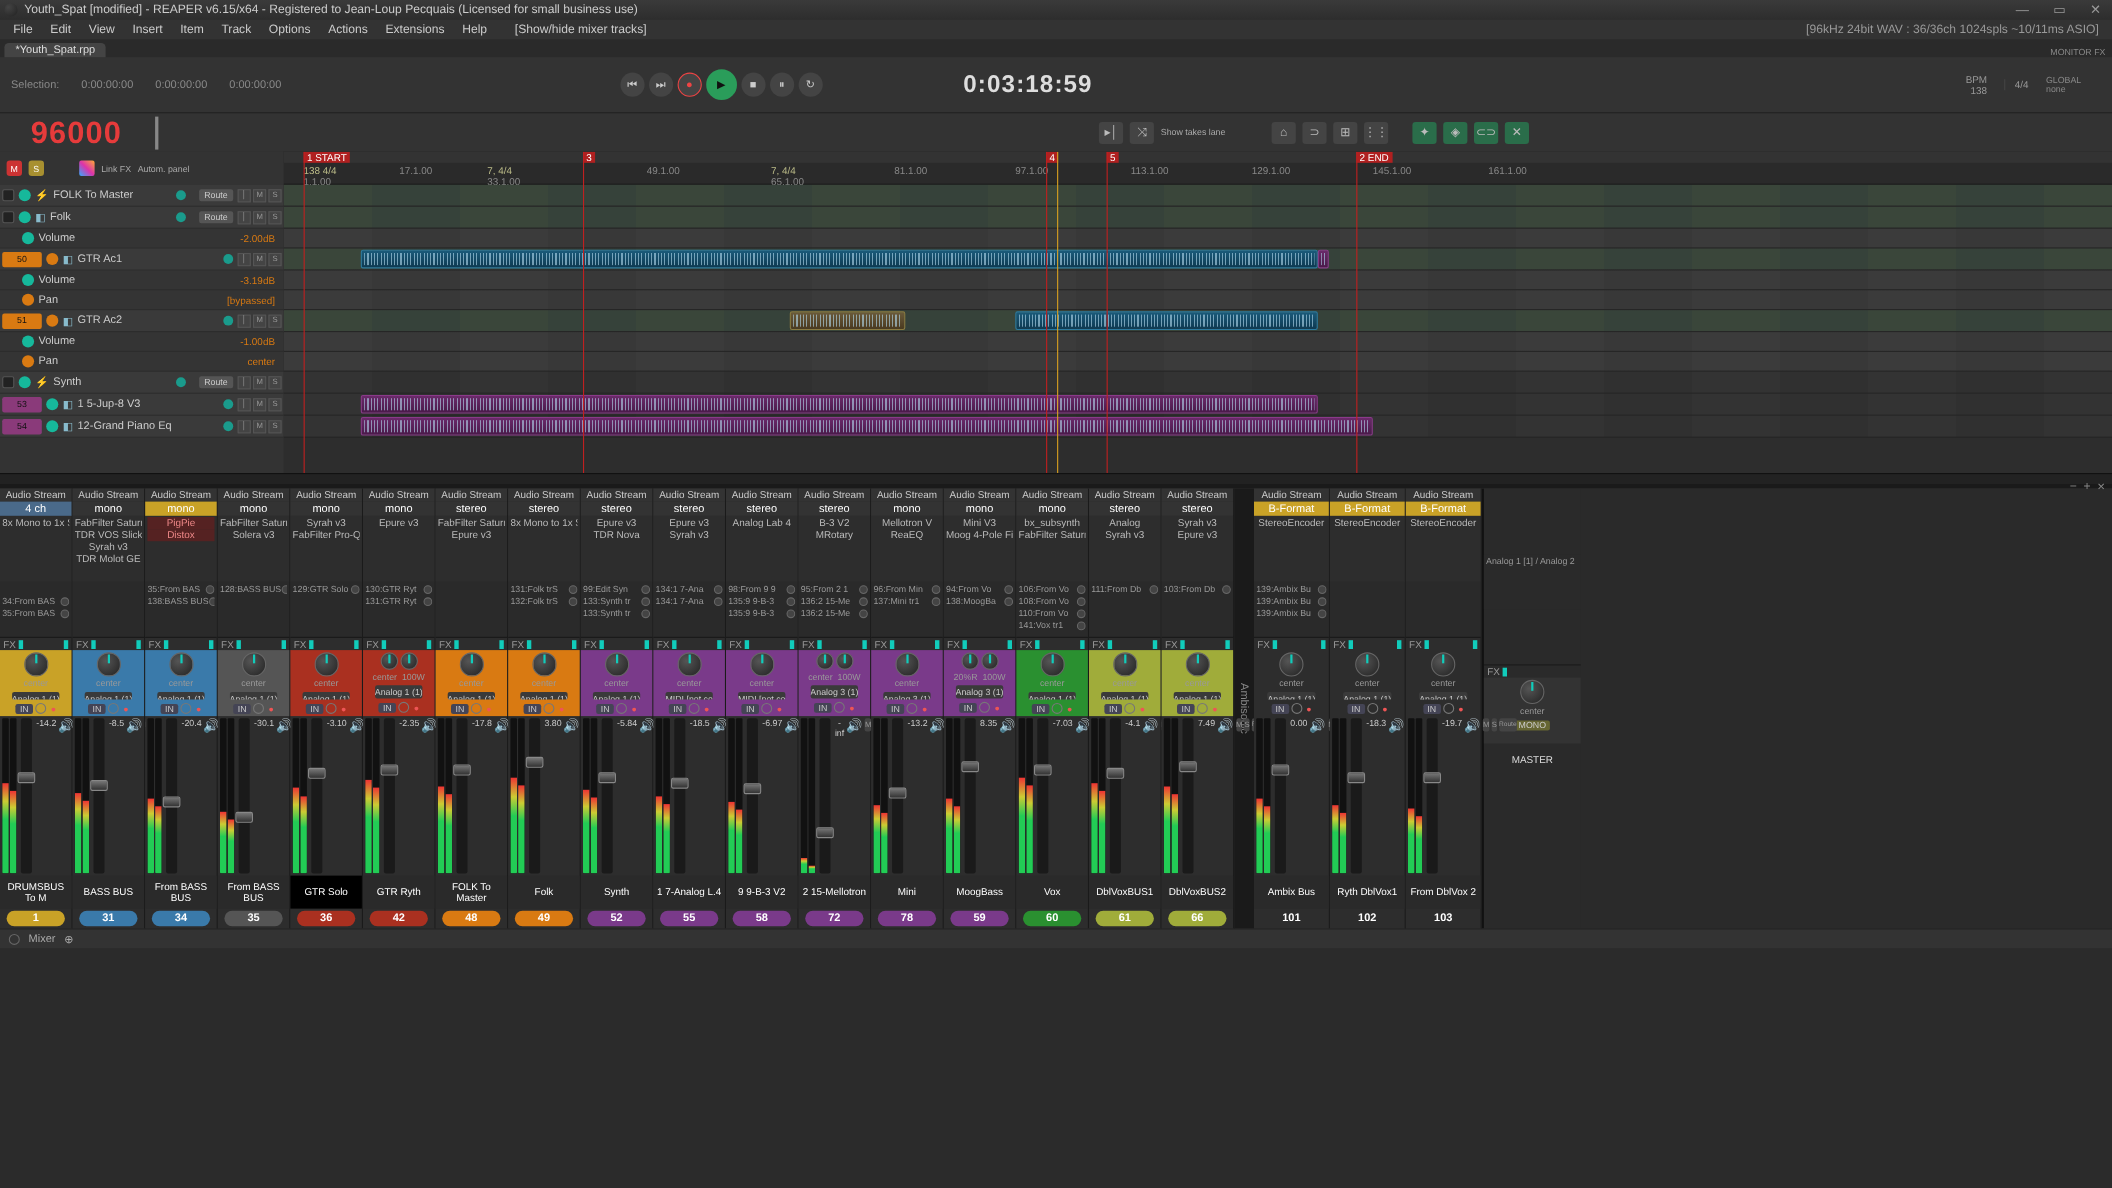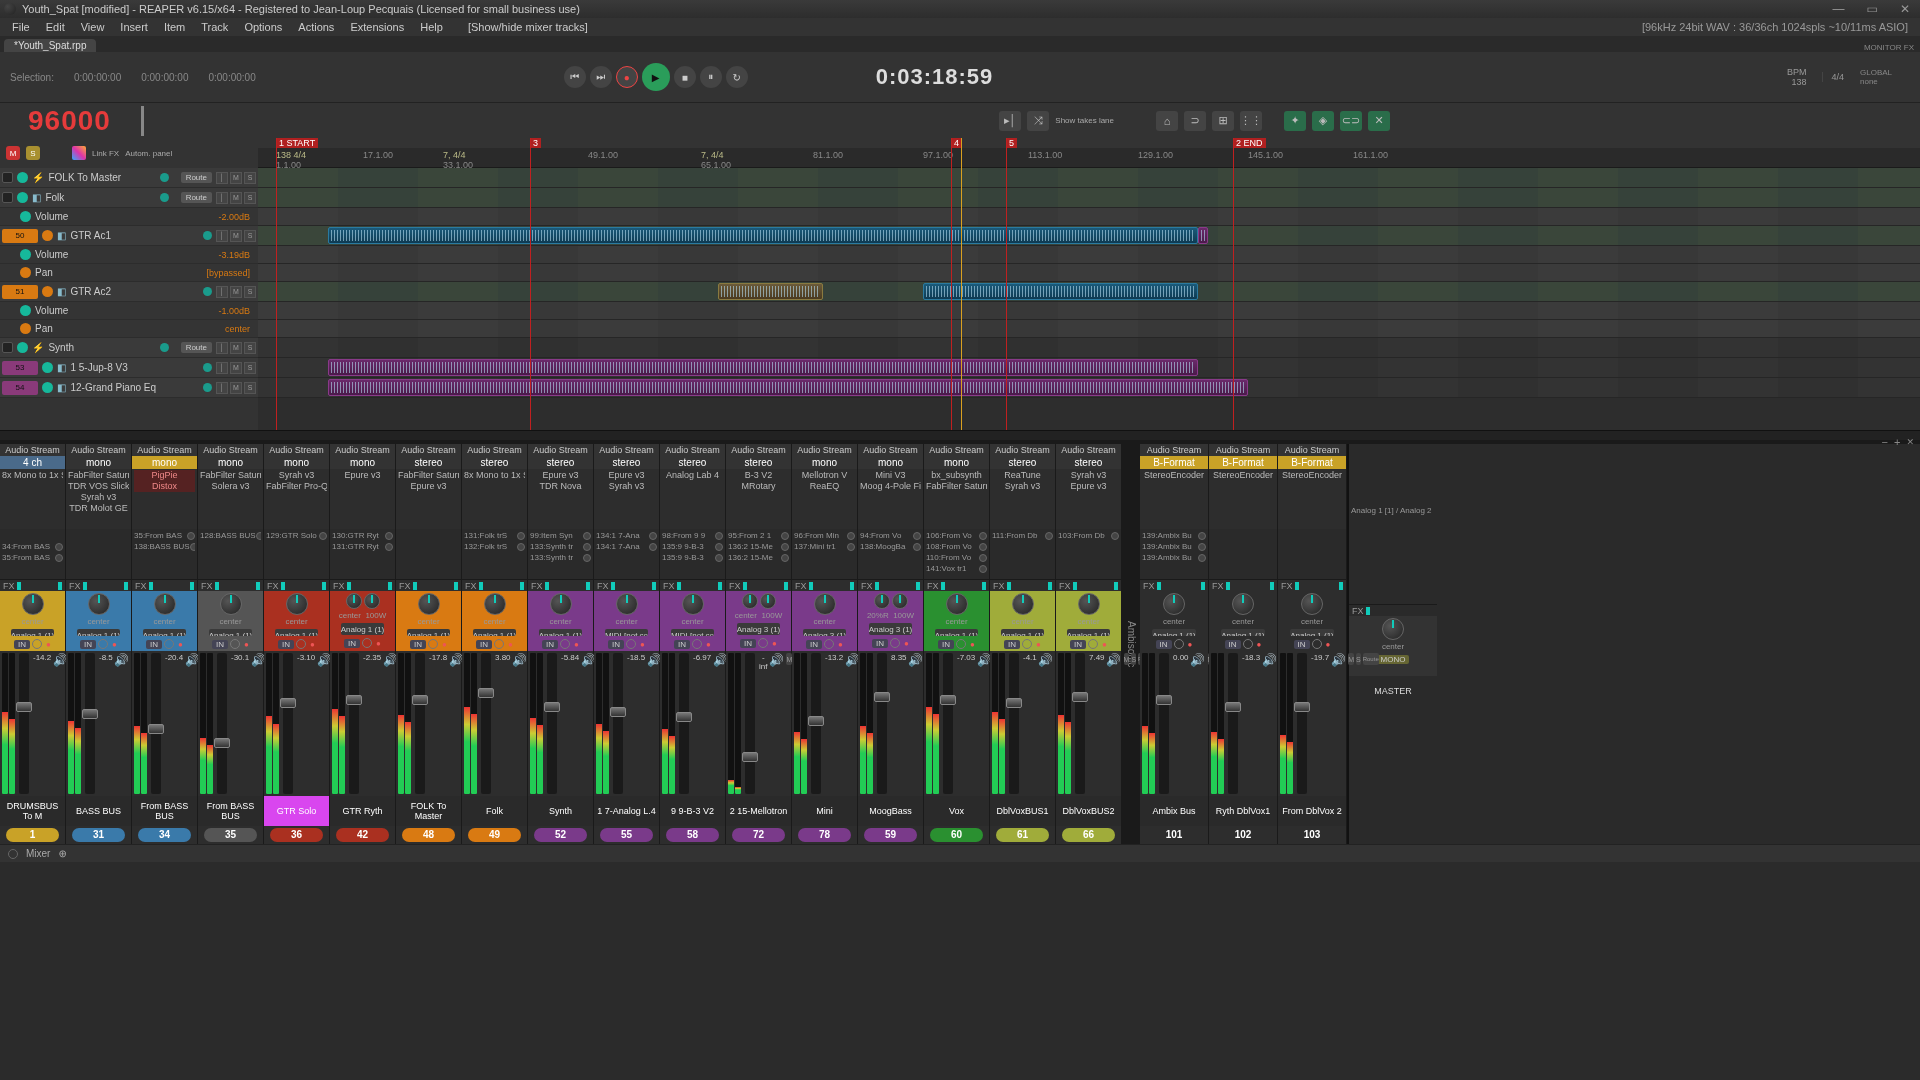--- a/index.html
+++ b/index.html
@@ -708,21 +708,21 @@
         </div>
    <div class="chcontrols">
     <div class="dbval">-3.10</div>
     <div style="color:#777;font-size:12px;text-align:center">🔊</div>
     <div class="cbtn">M</div>
     <div class="cbtn">S</div>
     <div class="cbtn" style="font-size:6px">Route</div>
     <div style="flex:1"></div>
    </div>
   </div>
-  <div class="chname" style="background:#d946ef">GTR Solo</div>
+  <div class="chname" style="background:#000000">GTR Solo</div>
   <div class="chnum" style="background:#aa3020">36</div>
     </div>
     <div class="chstrip">
   <div class="streambadge">Audio Stream</div>
   <div class="chbadge" style="background:#333">mono</div>
   <div class="fxarea">
         <div class="fxline">Epure v3</div>
       </div>
   <div class="sendarea">
         <div class="sendline">
@@ -894,21 +894,21 @@
     </div>
     <div class="chstrip">
   <div class="streambadge">Audio Stream</div>
   <div class="chbadge" style="background:#333">stereo</div>
   <div class="fxarea">
         <div class="fxline">Epure v3</div>
         <div class="fxline">TDR Nova</div>
       </div>
   <div class="sendarea">
         <div class="sendline">
-          <span>99:Item Syn</span>
+          <span>99:Edit Syn</span>
           <div class="sknob"></div>
         </div>
         <div class="sendline">
           <span>133:Synth tr</span>
           <div class="sknob"></div>
         </div>
         <div class="sendline">
           <span>133:Synth tr</span>
           <div class="sknob"></div>
         </div>
@@ -1330,21 +1330,21 @@
     <div style="flex:1"></div>
    </div>
   </div>
   <div class="chname" style="background:#2a2a2a">Vox</div>
   <div class="chnum" style="background:#2a9030">60</div>
     </div>
     <div class="chstrip">
   <div class="streambadge">Audio Stream</div>
   <div class="chbadge" style="background:#333">stereo</div>
   <div class="fxarea">
-        <div class="fxline">ReaTune</div>
+        <div class="fxline">Analog</div>
         <div class="fxline">Syrah v3</div>
       </div>
   <div class="sendarea">
         <div class="sendline">
           <span>111:From Db</span>
           <div class="sknob"></div>
         </div>
       </div>
   <div class="fxbar">
         <span class="lbl">FX</span>

